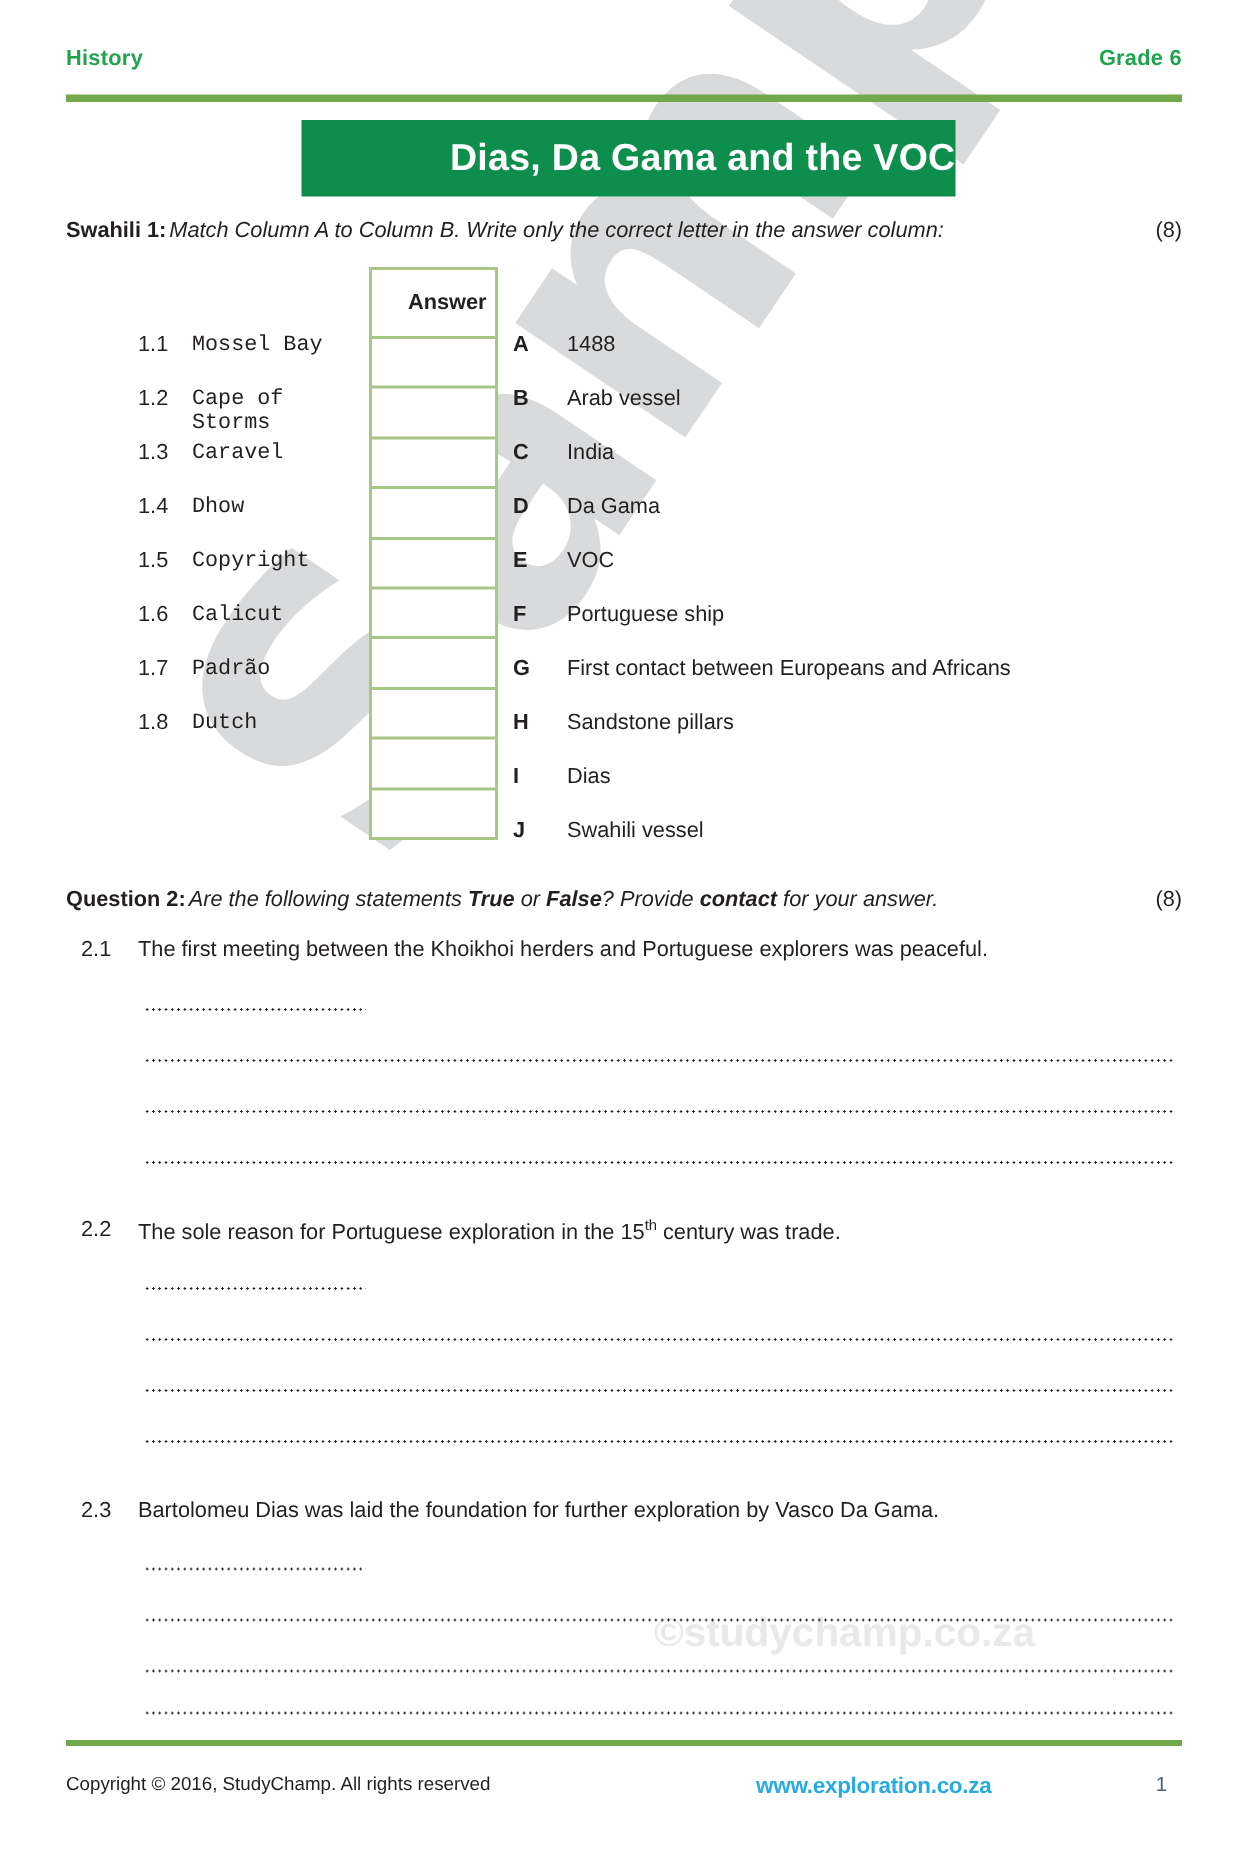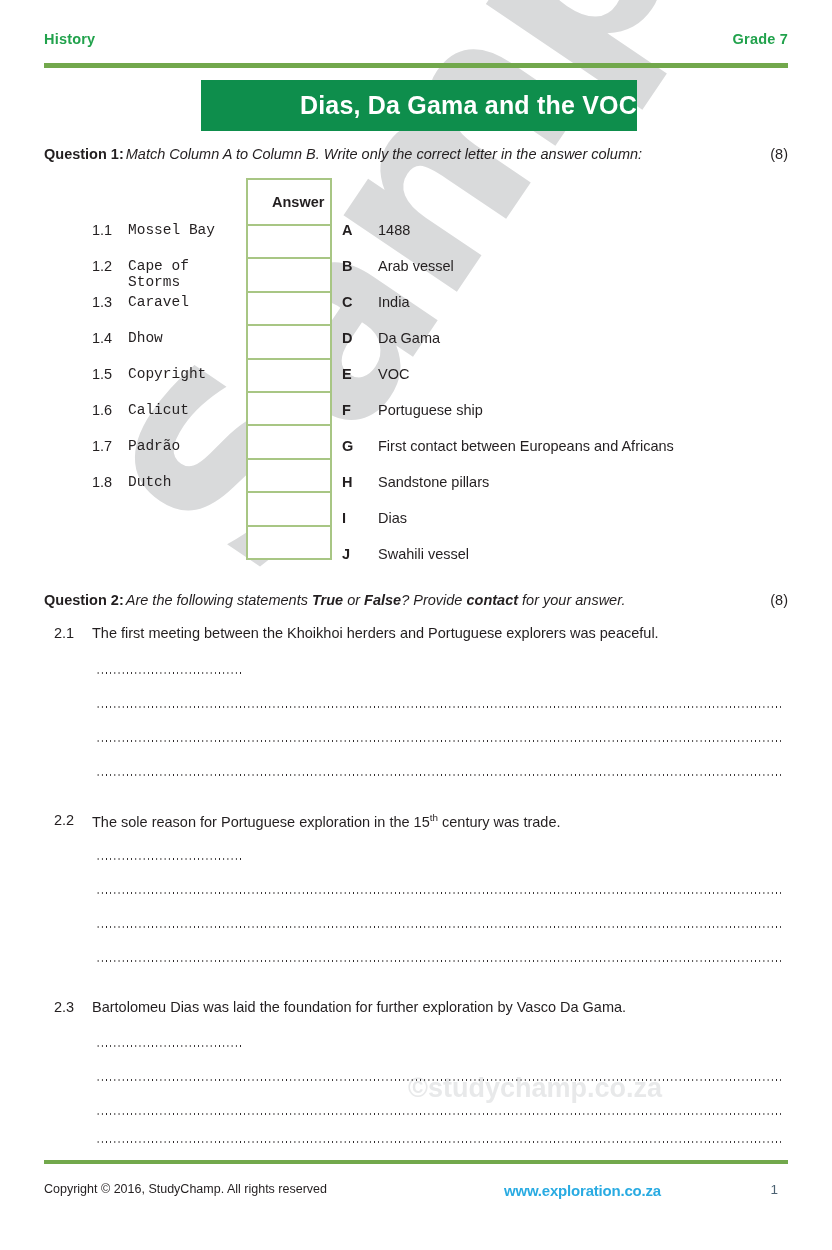--- a/index.html
+++ b/index.html
@@ -39,21 +39,21 @@
     font-weight: 700;
     line-height: 1;
     color: #d9dadb;
     transform: rotate(-56deg);
     transform-origin: 38% 46%;
     letter-spacing: -6px;
     white-space: nowrap;
   }
   .wm-url {
     position: absolute;
-    left: 408px;
+    left: 436px;
     top: 1073px;
     font-family: "Liberation Sans", sans-serif;
     font-size: 27px;
     font-weight: 700;
     color: #e8e9ea;
     letter-spacing: 0px;
     white-space: nowrap;
   }
 
   .content { position: relative; z-index: 10; }
@@ -269,30 +269,30 @@
 
   <div class="wm-layer">
     <div class="wm-sample">Sample</div>
     <div class="wm-url">©studychamp.co.za</div>
   </div>
 
   <div class="content">
 
     <div class="header-row">
       <span class="hdr-left">History</span>
-      <span class="hdr-right">Grade 7</span>
+      <span class="hdr-right">Grade 6</span>
     </div>
     <div class="hdr-rule"></div>
 
     <div class="banner">
       <span class="banner-text">Dias, Da Gama and the VOC</span>
     </div>
 
     <div class="q-head" id="q1-head">
-      <span class="q-label">Question 1:</span>
+      <span class="q-label">Swahili 1:</span>
       <span class="q-instr">Match Column A to Column B. Write only the correct letter in the answer column:</span>
       <span class="q-marks">(8)</span>
     </div>
 
     <div class="match-area">
 
 
       <div class="colA-item" style="top:44px">
         <span class="colA-num">1.1</span>
         <span class="colA-text">Mossel Bay</span>

